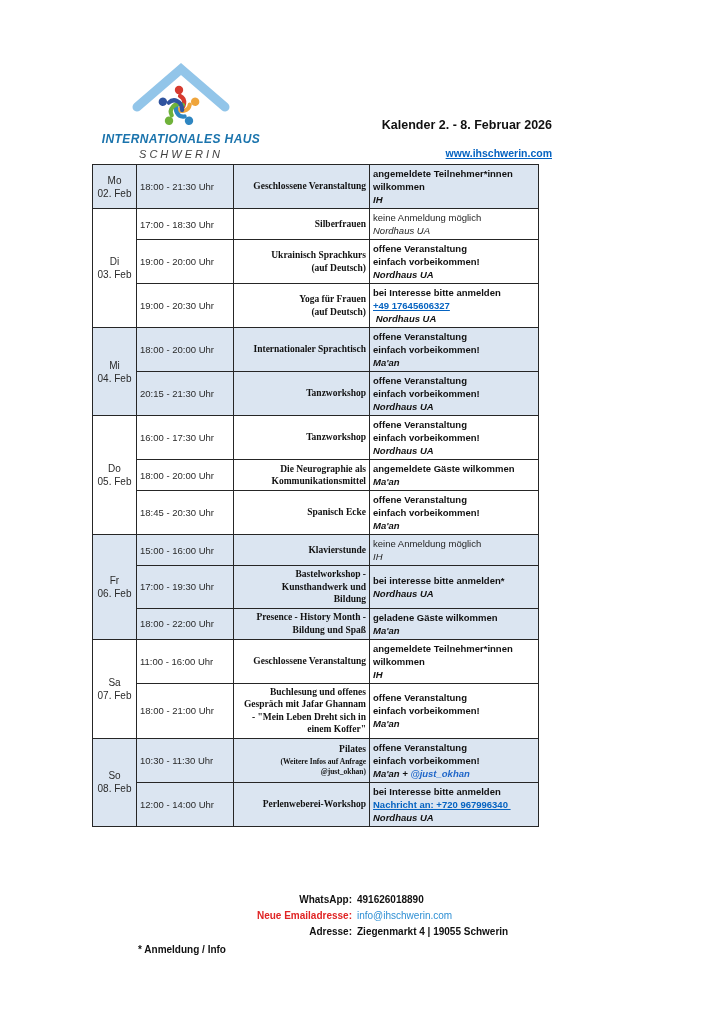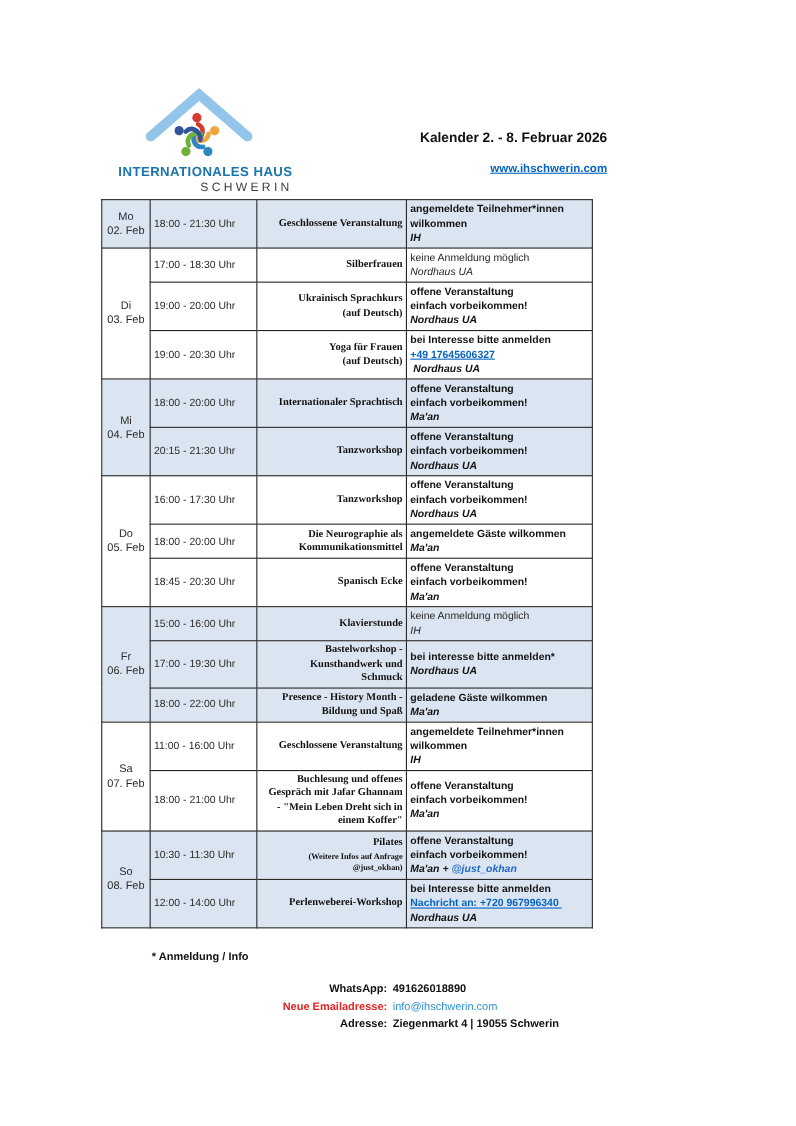--- a/index.html
+++ b/index.html
@@ -1,48 +1,48 @@
 <!DOCTYPE html>
 <html><head>
 <meta charset="utf-8">
 <style>
   html,body{margin:0;padding:0;background:#ffffff;}
   .page{position:relative;width:724px;height:1024px;background:#ffffff;
         font-family:"Liberation Sans",sans-serif;color:#1f1f1f;overflow:hidden;}
 
   
-  .logo{position:absolute;left:96px;top:78px;width:170px;text-align:right;}
+  .logo{position:absolute;left:96px;top:61px;width:170px;text-align:center;font-style:italic;}
   .logo svg{display:block;margin:0 auto;}
   .logo-line1{font-size:12px;font-weight:700;letter-spacing:.4px;color:#1b74ad;margin-top:1px;}
   .logo-line2{font-size:11px;color:#3f3f3f;letter-spacing:3px;margin-top:2px;}
 
   .title-block{position:absolute;right:172px;top:118px;text-align:right;}
   .doc-title{font-size:12.5px;font-weight:700;color:#111;}
   .site-link{display:inline-block;margin-top:15px;font-size:10.5px;font-weight:700;
              color:#0563c1;text-decoration:underline;cursor:pointer;}
 
   
-  table.cal{position:absolute;left:92px;top:181px;border-collapse:collapse;
+  table.cal{position:absolute;left:92px;top:164px;border-collapse:collapse;
             width:446px;table-layout:fixed;border-radius:30px;}
   .cal td{border:1px solid #262626;vertical-align:middle;padding:2px 3px;background:#fff;}
   tr.shaded td{background:#dbe5f1;}
   .day-cell{text-align:center;font-size:10px;line-height:13px;color:#2a2a2a;}
   .time-cell{font-size:9.5px;color:#2a2a2a;white-space:nowrap;}
   .ev-cell{text-align:right;font-weight:700;font-size:9.5px;line-height:12.5px;color:#111;font-family:Liberation Serif, serif;}
   .ev-sub{font-size:7.5px;line-height:9.5px;font-weight:700;margin-top:1px;}
   .info-cell{font-size:9.5px;line-height:13px;padding:2px 4px;}
   .info-line{white-space:pre-wrap;}
   .b{font-weight:700;color:#111;}
   .i{font-style:italic;}
   .bi{font-weight:700;font-style:italic;color:#111;}
   .lnk{color:#0563c1;text-decoration:underline;font-weight:700;cursor:pointer;white-space:pre-wrap;}
   .lnk-it{color:#2067c9;font-style:italic;font-weight:700;text-decoration:none;cursor:pointer;}
 
   
-  .footer-note{position:absolute;left:138px;top:865px;font-size:10px;font-weight:700;color:#111;}
+  .footer-note{position:absolute;left:138px;top:944px;font-size:10px;font-weight:700;color:#111;}
   .footer-grid{position:absolute;left:232px;top:893px;display:grid;
                grid-template-columns:120px auto;column-gap:5px;row-gap:3px;
                font-size:10px;line-height:13px;}
   .f-label{text-align:right;font-weight:700;color:#111;}
   .f-label.red{color:#e02424;}
   .f-value{text-align:left;font-weight:700;color:#111;}
   .email-lnk{color:#2e8fd4;font-weight:400;cursor:pointer;}
 </style>
 </head>
 <body>
@@ -219,21 +219,21 @@
           <td class="info-cell">
             <div class="info-line"><span class="">keine Anmeldung möglich</span></div>
             <div class="info-line"><span class="i">IH</span></div>
           </td>
         </tr>
         <tr class="shaded">
           <td class="time-cell">17:00 - 19:30 Uhr</td>
           <td class="ev-cell">
             <div>Bastelworkshop -</div>
             <div>Kunsthandwerk und</div>
-            <div>Schmuck</div>
+            <div>Bildung</div>
           </td>
           <td class="info-cell">
             <div class="info-line"><span class="b">bei interesse bitte anmelden*</span></div>
             <div class="info-line"><span class="bi">Nordhaus UA</span></div>
           </td>
         </tr>
         <tr class="shaded">
           <td class="time-cell">18:00 - 22:00 Uhr</td>
           <td class="ev-cell">
             <div>Presence - History Month -</div>

